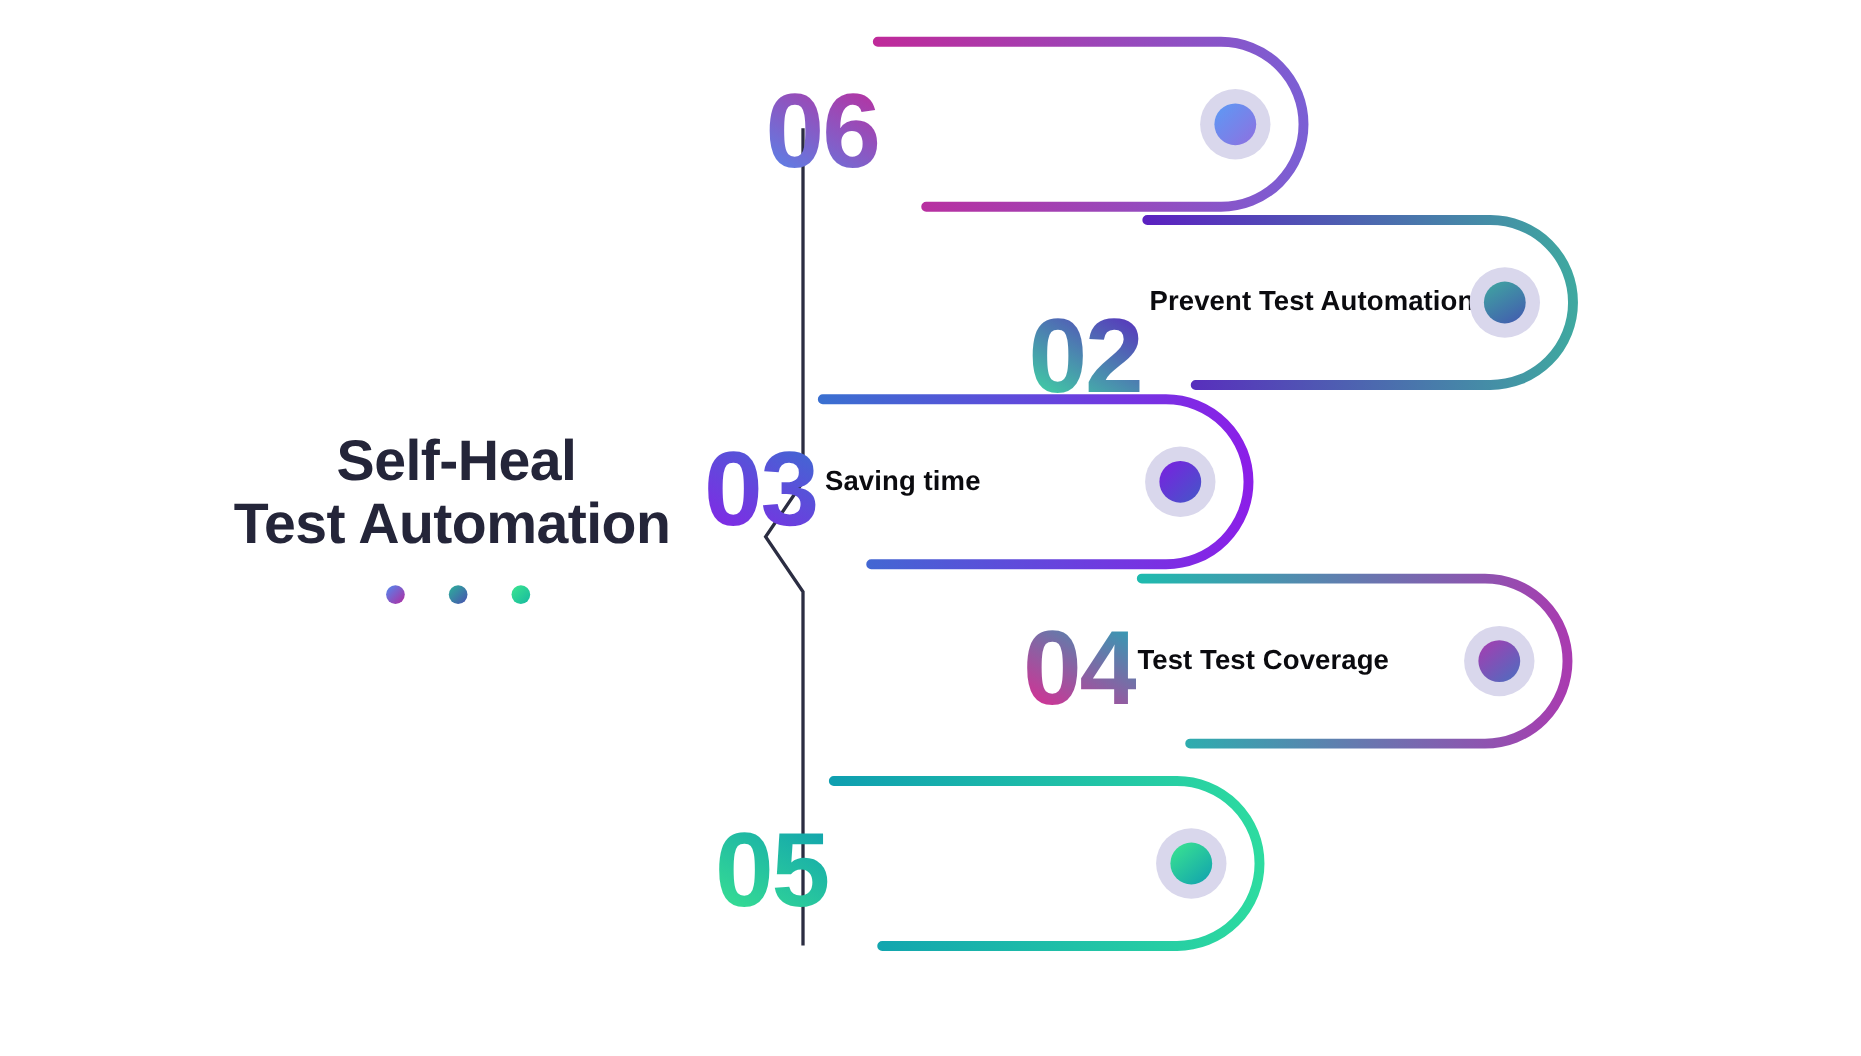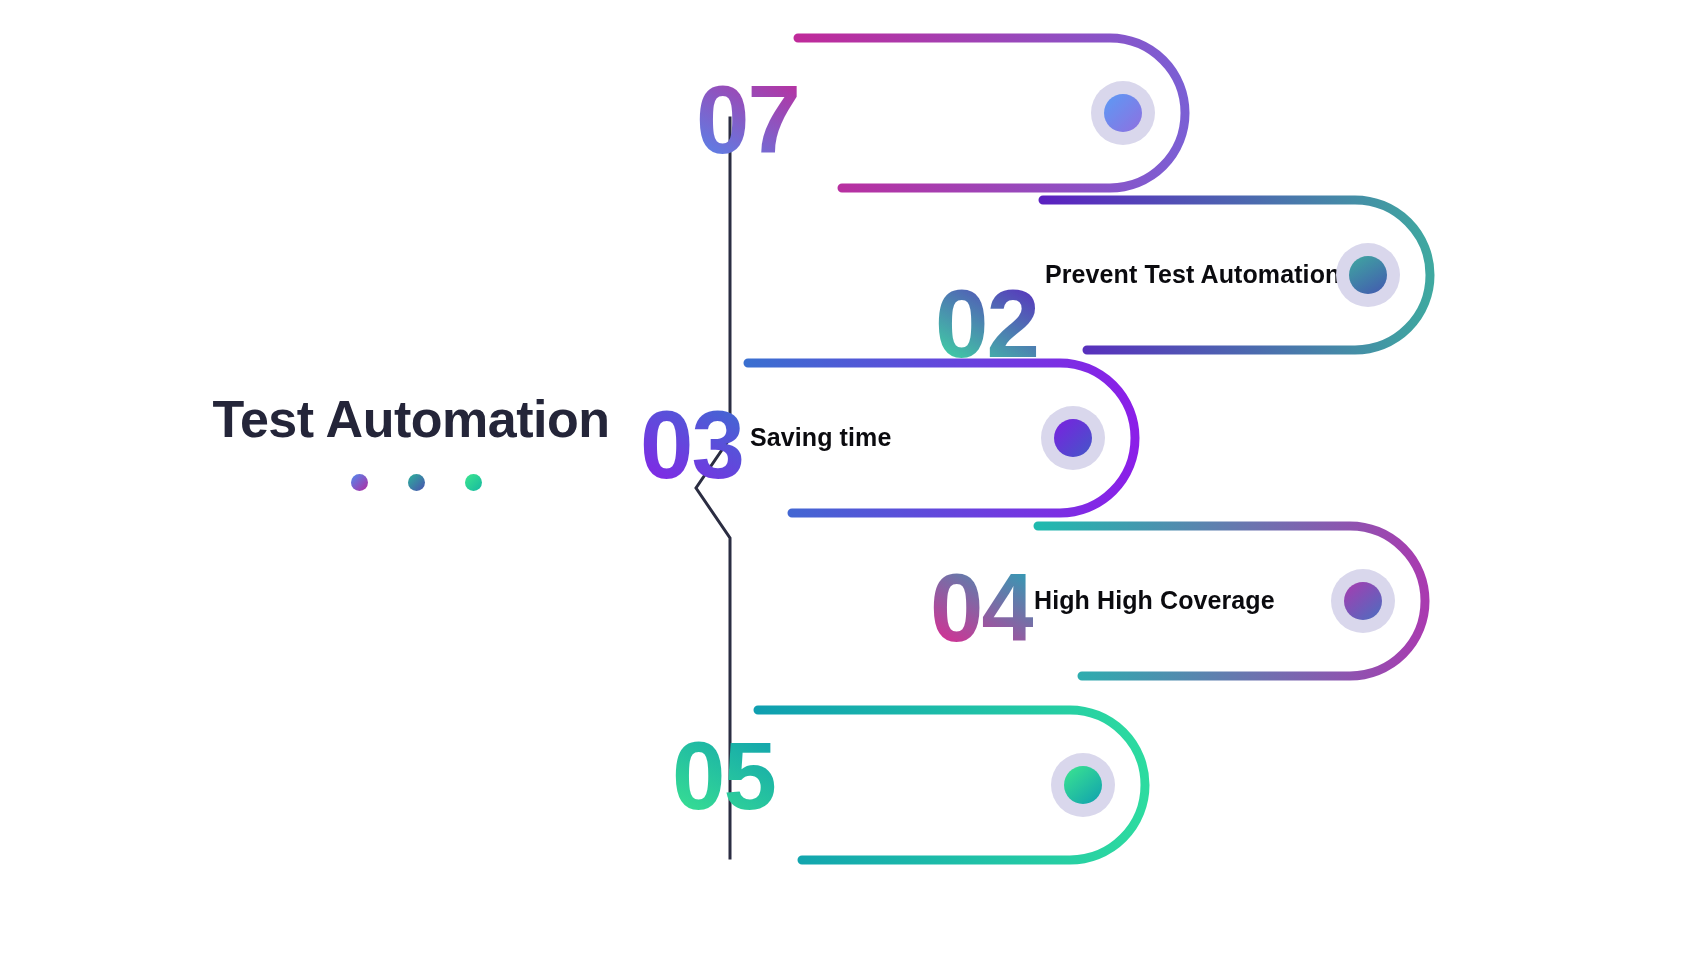--- a/index.html
+++ b/index.html
@@ -125,20 +125,21 @@
   #row-3 { left: 730px; top: 353px; width: 420px; }
   #row-4 { left: 1020px; top: 516px; width: 420px; }
   #row-5 { left: 740px; top: 700px; width: 420px; }
 </style>
 </head>
 <body>
 
 <div id="canvas">
 
   <div id="title-block">
+    <div class="title-line l1" style="color: rgb(36, 37, 57);">Self-Heal</div>
     <div class="title-line l2" style="color: rgb(36, 37, 57);">Test Automation</div>
     <div id="title-dots">
       <span class="title-dot d1" style="background: linear-gradient(135deg, rgb(79, 139, 240) 0%, rgb(179, 42, 160) 100%);"></span>
       <span class="title-dot d2" style="background: linear-gradient(135deg, rgb(43, 179, 154) 0%, rgb(74, 79, 176) 100%);"></span>
       <span class="title-dot d3" style="background: linear-gradient(135deg, rgb(60, 230, 143) 0%, rgb(22, 184, 160) 100%);"></span>
     </div>
   </div>
 
   <svg id="spine" viewBox="0 0 50 740" width="50" height="740">
     <path d="M 40 0 L 40 320 L 6 370 L 40 420 L 40 740" fill="none" stroke="#2b2d42" stroke-width="3" stroke-linecap="square" stroke-linejoin="miter"></path>
@@ -155,21 +156,21 @@
       <path d="M 18 10 L 330 10 A 75 75 0 0 1 330 160 L 62 160" fill="none" stroke="url(#pg1)" stroke-width="9" stroke-linecap="round"></path>
     </svg>
     <svg width="0" height="0" style="position:absolute">
         <defs>
       <linearGradient id="ng1" x1="0" y1="1" x2="1" y2="0">
         <stop offset="0%" stop-color="#4f8bf0"></stop>
             <stop offset="100%" stop-color="#bf2a9a"></stop>
       </linearGradient>
         </defs>
       </svg>
-    <div class="row-number" id="num-1" style="left: -84px; top: 44px; background-image: linear-gradient(30deg, rgb(79, 139, 240) 0%, rgb(191, 42, 154) 100%);">07</div>
+    <div class="row-number" id="num-1" style="left: -84px; top: 44px; background-image: linear-gradient(30deg, rgb(79, 139, 240) 0%, rgb(191, 42, 154) 100%);">06</div>
     <div class="node-halo" style="left: 311px; top: 53px; background: rgb(217, 215, 236);">
       <div class="node-core" style="background:linear-gradient(135deg,#5b9bf5 0%,#8f6fe0 100%);"></div>
     </div>
   </div>
 
   <div class="row" id="row-2">
     <svg class="pill-svg" viewBox="0 0 420 170" width="420" height="170">
       <defs>
         <linearGradient id="pg2" x1="0" y1="0" x2="1" y2="0">
           <stop offset="0%" stop-color="#5b21c0"></stop>
@@ -206,35 +207,35 @@
     <svg class="pill-svg" viewBox="0 0 420 170" width="420" height="170">
       <defs>
         <linearGradient id="pg4" x1="0" y1="0" x2="1" y2="0">
           <stop offset="0%" stop-color="#1fbaae"></stop>
             <stop offset="100%" stop-color="#a93bb0"></stop>
         </linearGradient>
       </defs>
       <path d="M 18 10 L 330 10 A 75 75 0 0 1 330 160 L 62 160" fill="none" stroke="url(#pg4)" stroke-width="9" stroke-linecap="round"></path>
     </svg>
     <div class="row-number" id="num-4" style="left: -90px; top: 44px; background-image: linear-gradient(30deg, rgb(238, 31, 143) 0%, rgb(31, 168, 184) 100%);">04</div>
-    <div class="row-label" style="left:14px; top:70px;">High High Coverage</div>
+    <div class="row-label" style="left:14px; top:70px;">Test Test Coverage</div>
     <div class="node-halo" style="left: 311px; top: 53px; background: rgb(217, 215, 236);">
       <div class="node-core" style="background:linear-gradient(140deg,#a93bb0 0%,#4a6fc0 100%);"></div>
     </div>
   </div>
 
   <div class="row" id="row-5">
     <svg class="pill-svg" viewBox="0 0 420 170" width="420" height="170">
       <defs>
         <linearGradient id="pg5" x1="0" y1="0" x2="1" y2="0">
           <stop offset="0%" stop-color="#0f9fb0"></stop>
             <stop offset="100%" stop-color="#2ddba0"></stop>
         </linearGradient>
       </defs>
       <path d="M 18 10 L 330 10 A 75 75 0 0 1 330 160 L 62 160" fill="none" stroke="url(#pg5)" stroke-width="9" stroke-linecap="round"></path>
     </svg>
-    <div class="row-number" id="num-5" style="left: -90px; top: 28px; background-image: linear-gradient(30deg, rgb(60, 230, 143) 0%, rgb(15, 159, 176) 100%); margin-left: 22px;">05</div>
+    <div class="row-number" id="num-5" style="left: -90px; top: 44px; background-image: linear-gradient(30deg, rgb(60, 230, 143) 0%, rgb(15, 159, 176) 100%);">05</div>
     <div class="node-halo" style="left: 311px; top: 53px; background: rgb(217, 215, 236);">
       <div class="node-core" style="background:linear-gradient(140deg,#3ce68f 0%,#0fa0b0 100%);"></div>
     </div>
   </div>
 
 </div>
 
 </body></html>

